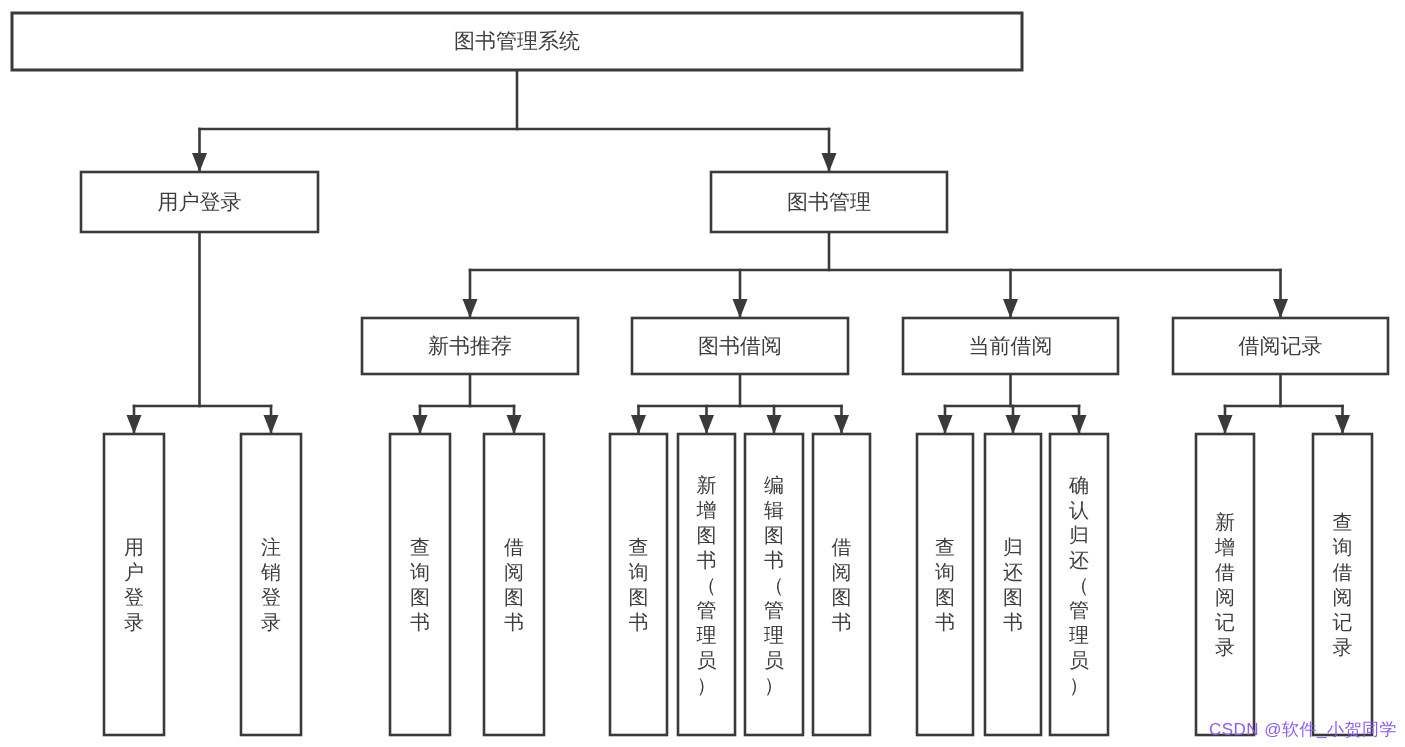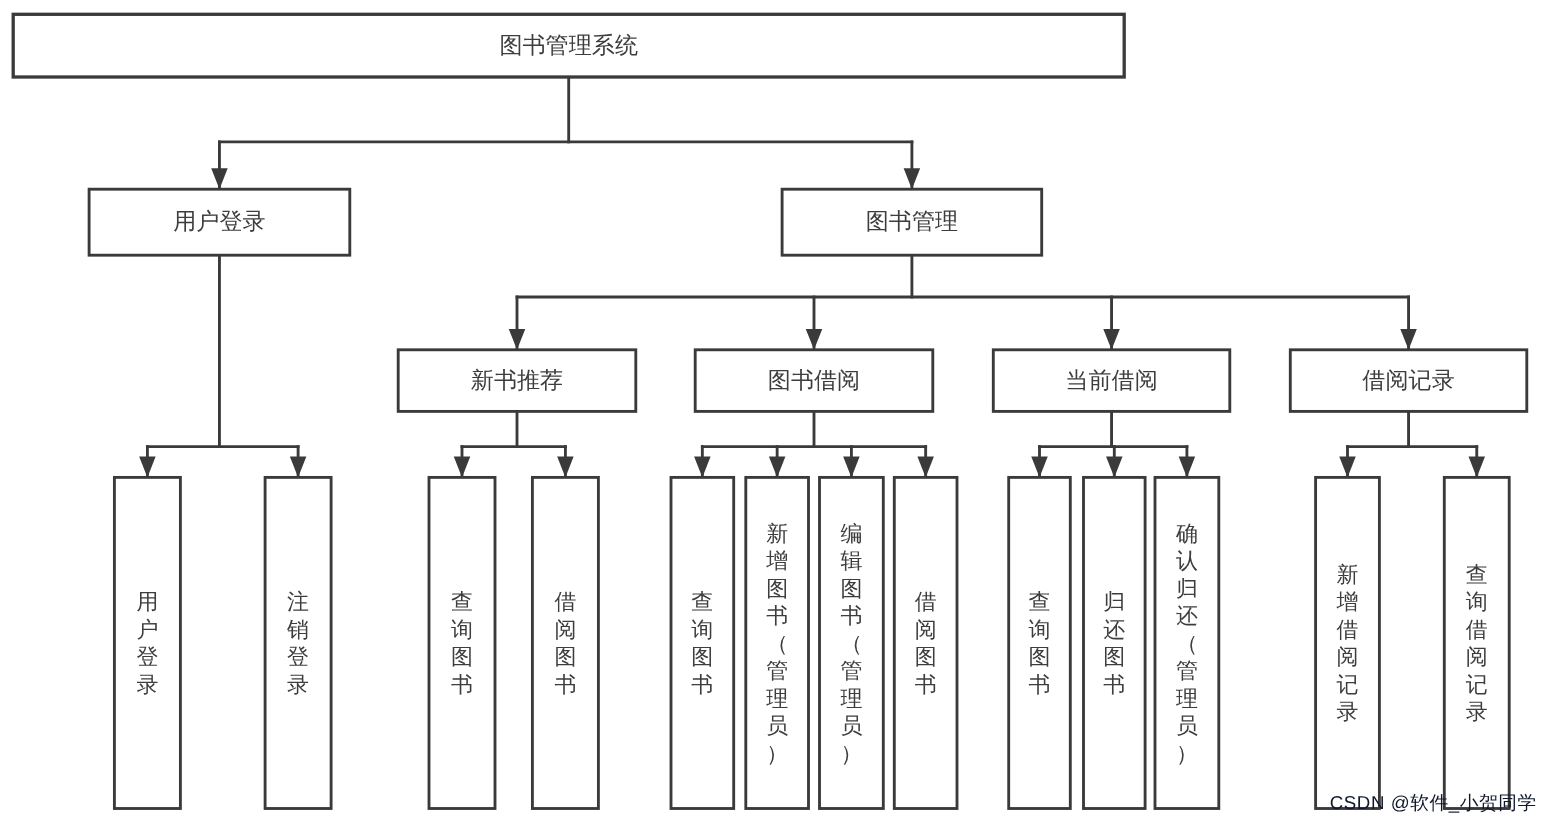--- a/index.html
+++ b/index.html
@@ -22,21 +22,21 @@
     font-size:21px;
     text-anchor:middle;
     dominant-baseline:middle;
   }
   .node-label.vertical{font-size:20px;}
   .node-label.vertical tspan{text-anchor:middle;}
 
   .watermark{
     position:absolute;
     right:8px;bottom:6px;
-    color:#0f172a;
+    color:#8b5cf6;
     font-size:17px;
     font-family:"Liberation Sans","DejaVu Sans",sans-serif;
     letter-spacing:.5px;
     white-space:nowrap;
     pointer-events:none;
   }
 </style>
 </head>
 <body>
 

